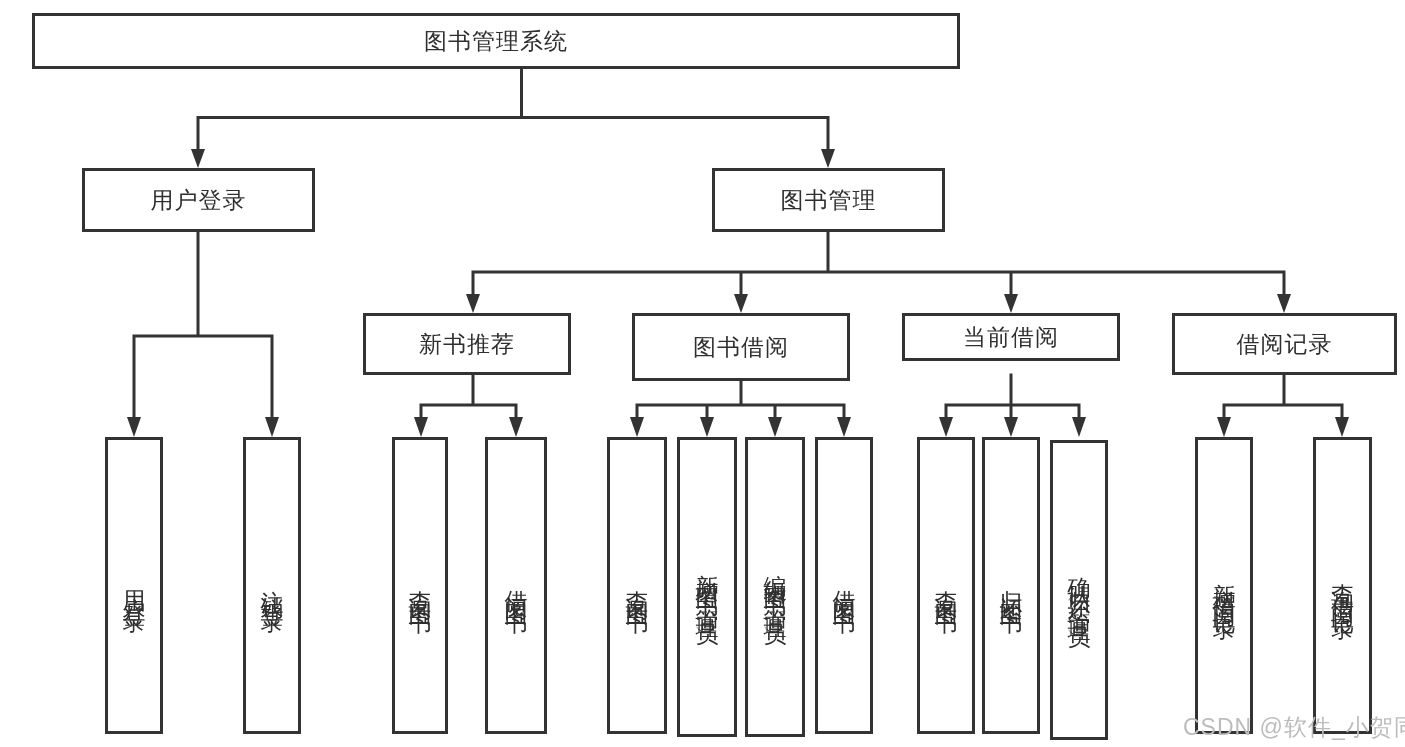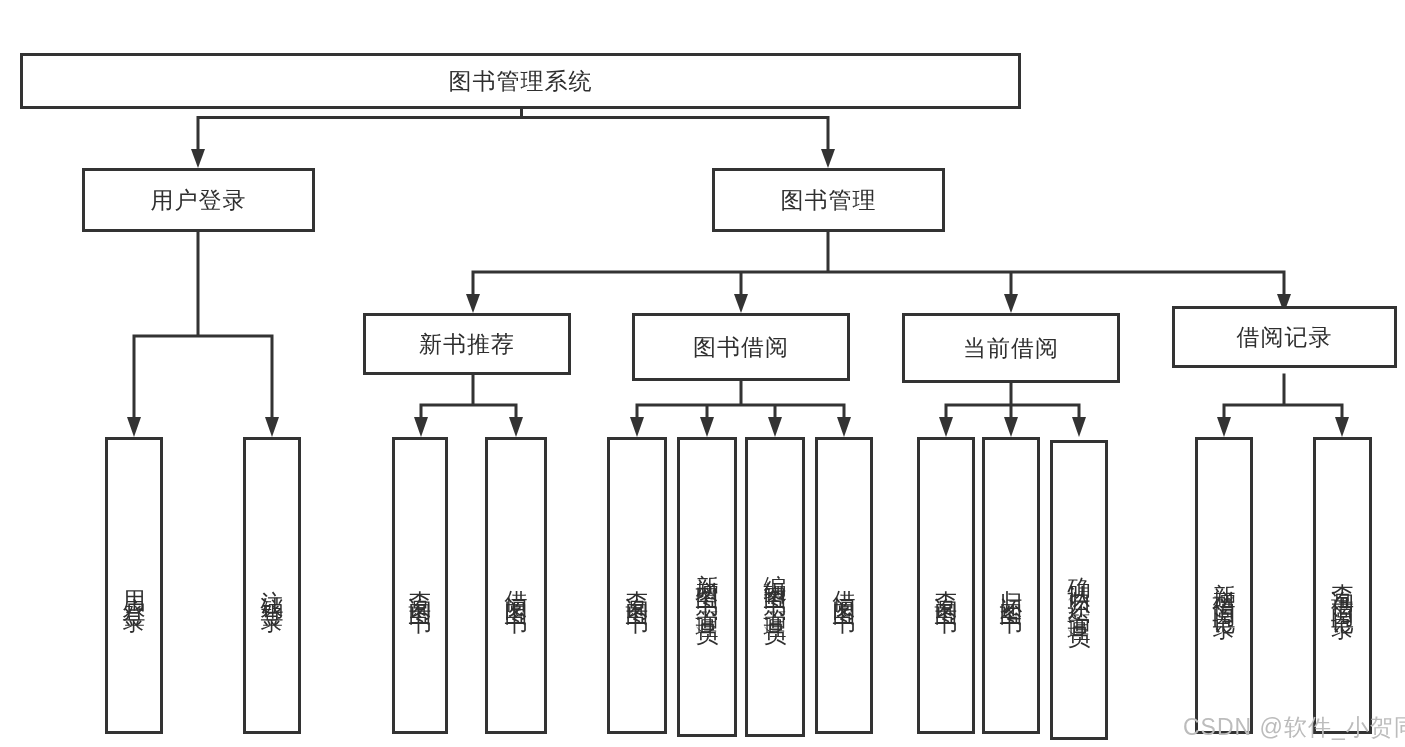--- a/index.html
+++ b/index.html
@@ -81,29 +81,29 @@
       <polygon points="1072,417 1086,417 1079,437"></polygon>
     </g>
 
     <g>
       <path d="M1284 375 V405 M1224 405 H1342 M1224 405 V419 M1342 405 V419"></path>
       <polygon points="1217,417 1231,417 1224,437"></polygon>
       <polygon points="1335,417 1349,417 1342,437"></polygon>
     </g>
   </svg>
 
-  <div class="node" style="left:20px;top:13px;width:1001px;height:56px;margin-top:40px;">图书管理系统</div>
+  <div class="node" style="left:32px;top:13px;width:928px;height:56px;">图书管理系统</div>
 
   <div class="node" style="left:82px;top:168px;width:233px;height:64px;">用户登录</div>
   <div class="node" style="left:712px;top:168px;width:233px;height:64px;">图书管理</div>
 
   <div class="node" style="left:363px;top:313px;width:208px;height:62px;">新书推荐</div>
   <div class="node" style="left:632px;top:313px;width:218px;height:68px;">图书借阅</div>
-  <div class="node" style="left:902px;top:313px;width:218px;height:70px;">当前借阅</div>
-  <div class="node" style="left:1172px;top:306px;width:225px;height:62px;">借阅记录</div>
+  <div class="node" style="left:902px;top:313px;width:218px;height:48px;">当前借阅</div>
+  <div class="node" style="left:1172px;top:313px;width:225px;height:62px;">借阅记录</div>
 
   <div class="node leaf" style="left:105px;top:437px;width:58px;height:297px;">
     <span class="vtext">用户登录</span>
   </div>
   <div class="node leaf" style="left:243px;top:437px;width:58px;height:297px;">
     <span class="vtext">注销登录</span>
   </div>
 
   <div class="node leaf" style="left:392px;top:437px;width:56px;height:297px;">
     <span class="vtext">查询图书</span>

